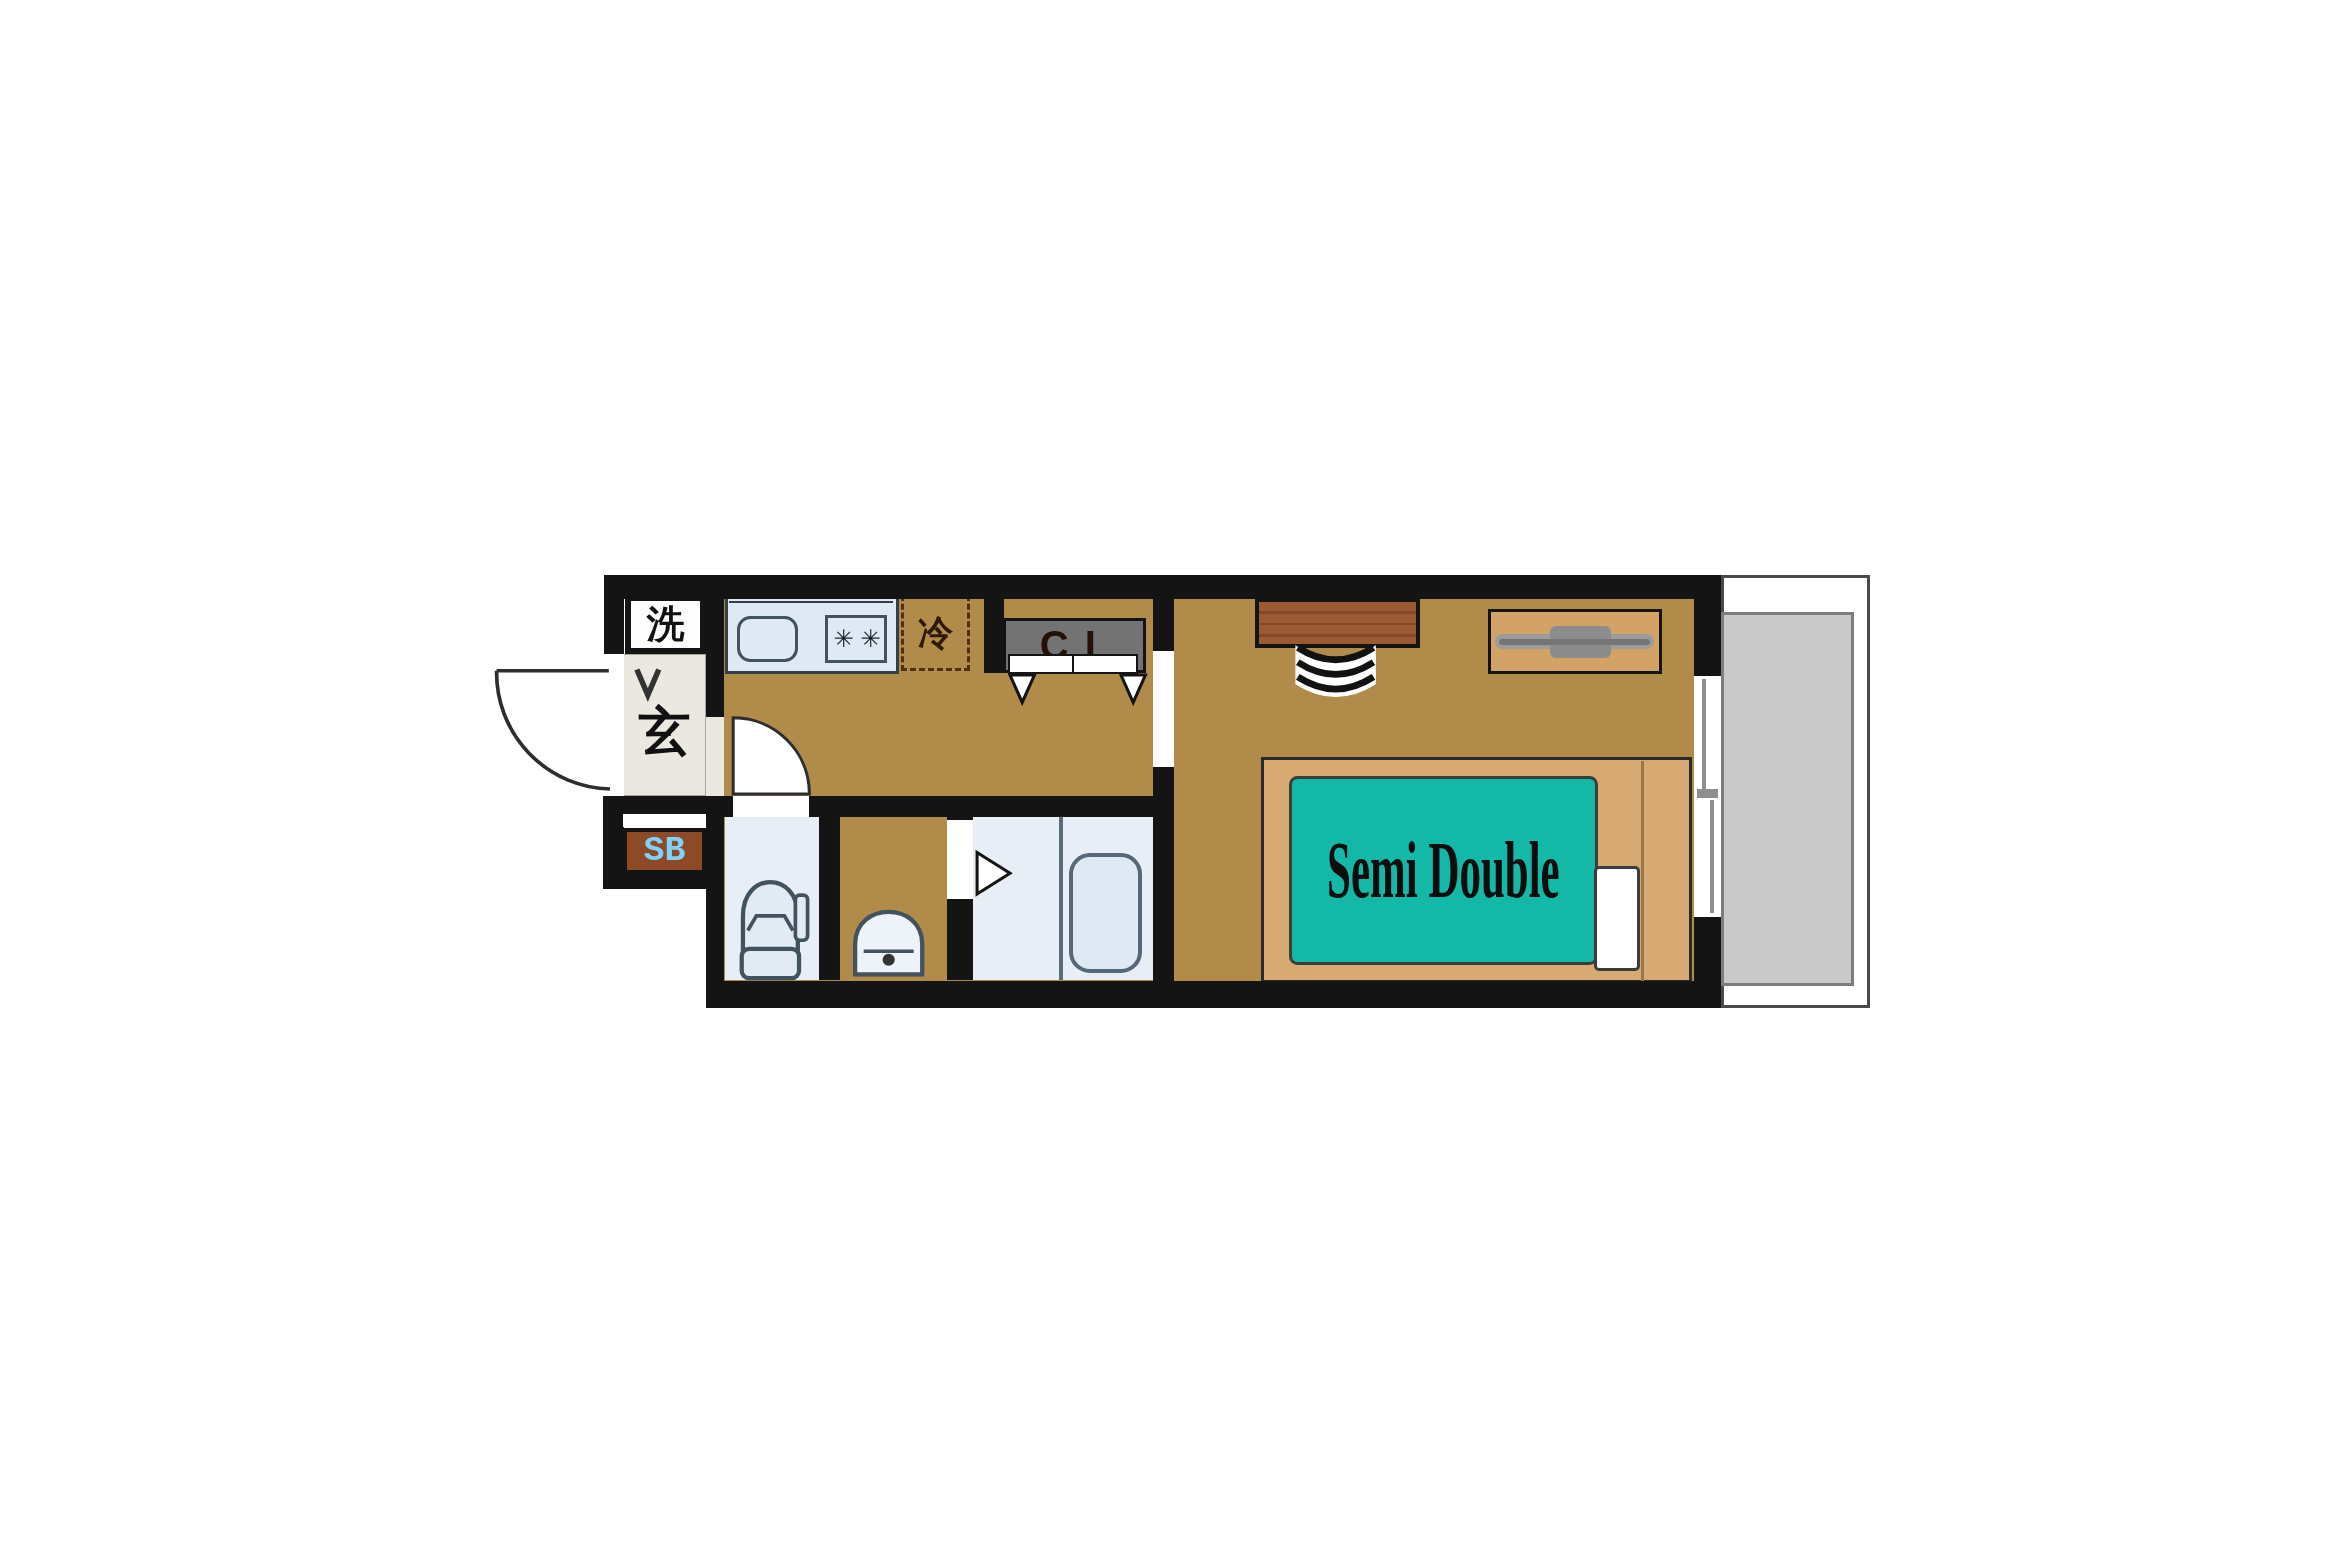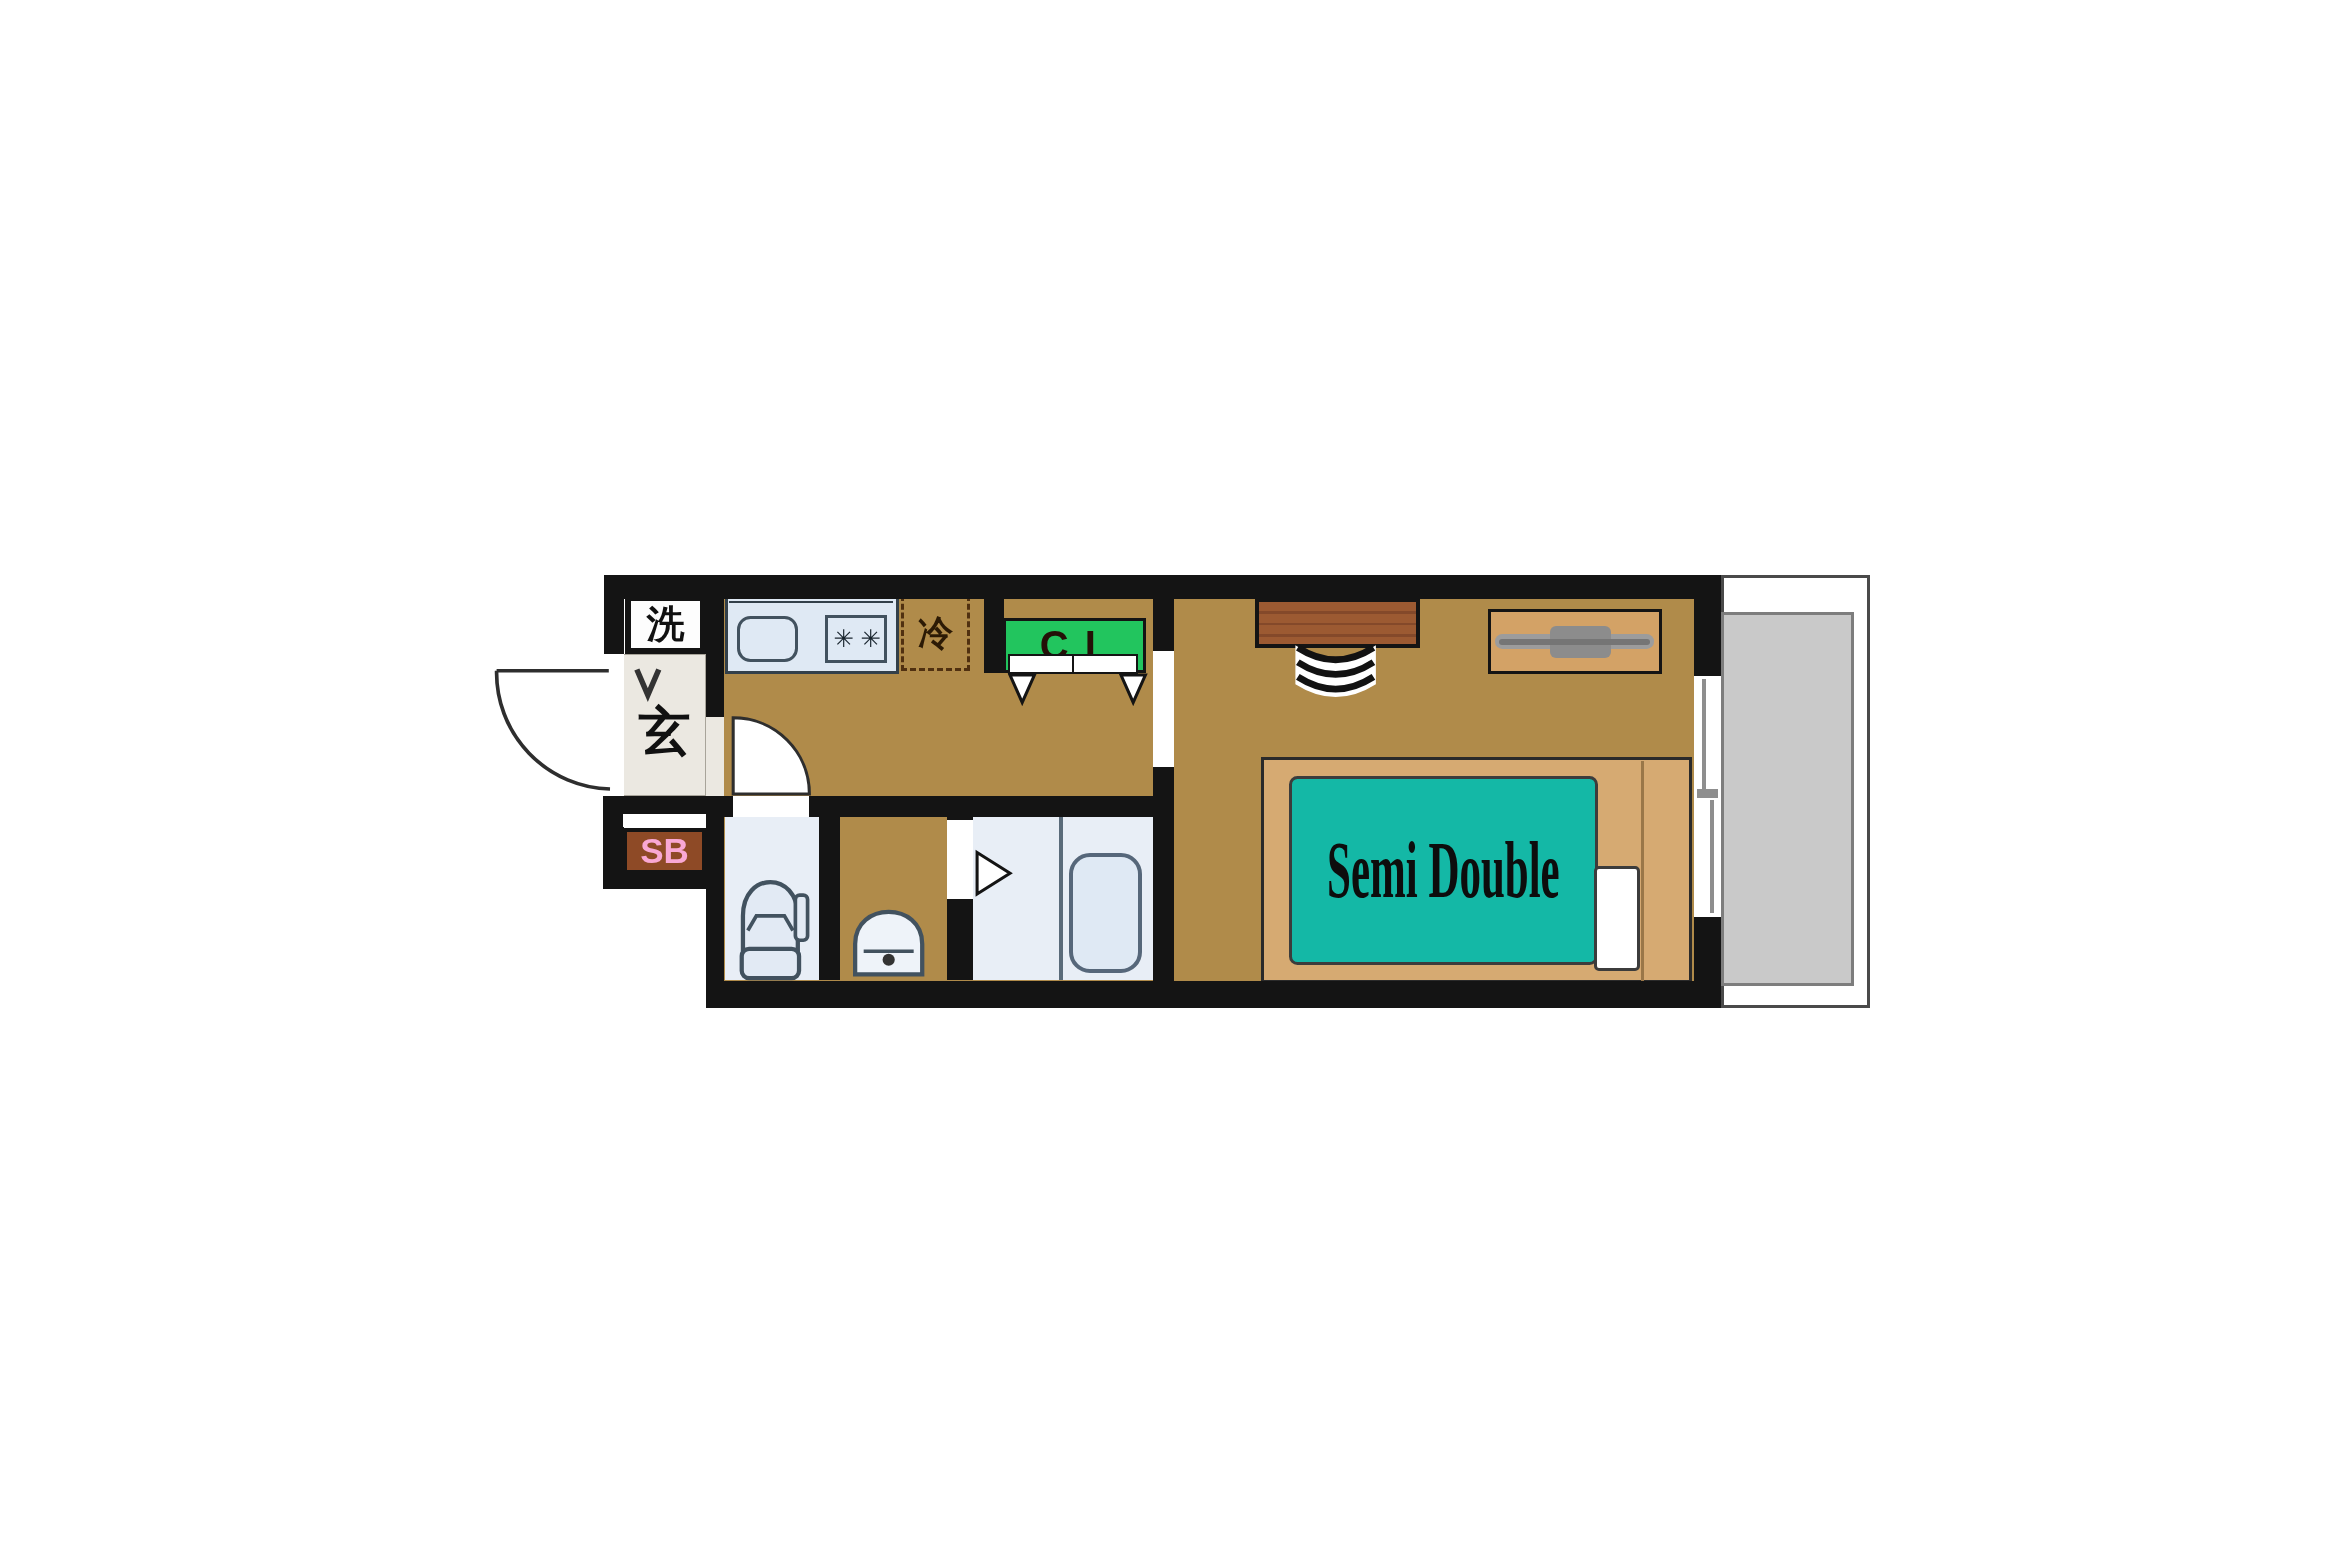--- a/index.html
+++ b/index.html
@@ -13,21 +13,21 @@
 
   .wall{background:#141414;}
   .gap{background:#ffffff;}
 
   .label-jp{color:#111;font-family:"DejaVu Sans",sans-serif;font-weight:bold;}
   .label-en{color:#111;font-family:"Liberation Sans",sans-serif;font-weight:bold;}
 
   #bed-label{font-family:"Liberation Serif",serif;font-weight:bold;font-size:81px;color:#0d0d0d;
              transform:scaleX(0.53);white-space:nowrap;}
   #cl-label{font-size:40px;letter-spacing:16px;color:#241007;text-indent:16px;}
-  #sb-label{font-size:35px;color:#f9a8d4;}
+  #sb-label{font-size:35px;color:#7dd3fc;font-family:Liberation Mono, monospace;}
   #washer-label{font-size:38px;}
   #genkan-label{font-size:52px;}
   #fridge-label{font-size:35px;color:#2c1a05;}
   .burner{font-size:24.4px;color:#16222b;line-height:1;}
 
   svg{position:absolute;left:0;top:0;z-index:6;}
 </style>
 </head>
 <body>
 
@@ -45,21 +45,21 @@
   <div class="abs z4" style="left:729px;top:601px;width:164px;height:2.4px;background:#33404a;"></div>
   <div class="abs z4" style="left:737px;top:616px;width:61px;height:46px;background:#dfe9f4;border:3.7px solid #42525f;border-radius:13.4px;"></div>
   <div class="abs z4" style="left:825px;top:615px;width:62px;height:48px;background:#dfe9f4;border:3.7px solid #42525f;"></div>
   <div class="abs z5 flex burner" style="left:831px;top:626px;width:25.6px;height:25.6px;">✳</div>
   <div class="abs z5 flex burner" style="left:858px;top:626px;width:25.6px;height:25.6px;">✳</div>
 
   <div class="abs z3 flex" style="left:901px;top:595px;width:69px;height:76px;border:3.7px dashed #503010;">
       <span class="label-jp" id="fridge-label">冷</span>
   </div>
 
-  <div class="abs z3 flex" style="left:1003px;top:618px;width:143px;height:55px;background:#22c55e;border:3.7px solid #141414;">
+  <div class="abs z3 flex" style="left:1003px;top:618px;width:143px;height:55px;background:#737373;border:3.7px solid #141414;">
       <span class="label-en" id="cl-label">CL</span>
   </div>
   <div class="abs z5" style="left:1008px;top:654px;width:130px;height:20px;background:#ffffff;border:2.4px solid #141414;"></div>
   <div class="abs z5" style="left:1072px;top:654px;width:2.4px;height:20px;background:#141414;"></div>
 
   <div class="abs z3 flex" style="left:625px;top:595px;width:81px;height:59px;background:#fdfdfd;border:6.1px solid #141414;">
       <span class="label-jp" id="washer-label">洗</span>
   </div>
 
   <div class="abs z7 flex" style="left:623px;top:677px;width:83px;height:110px;">

